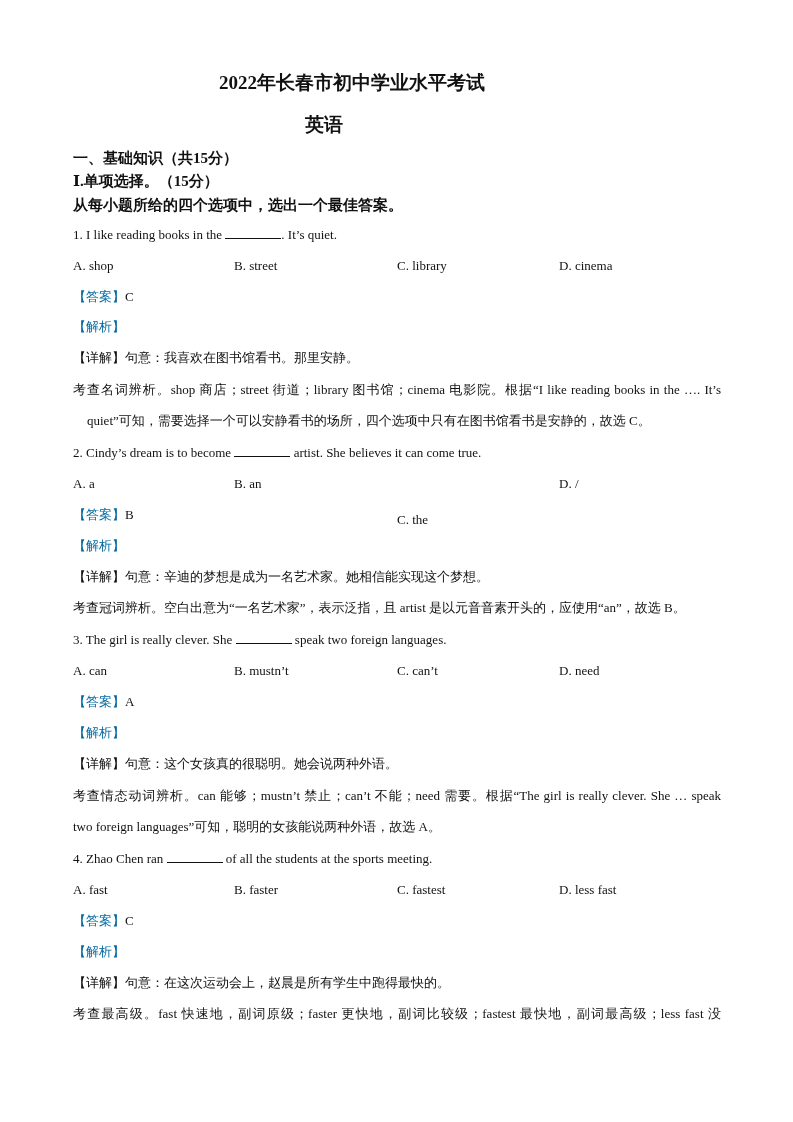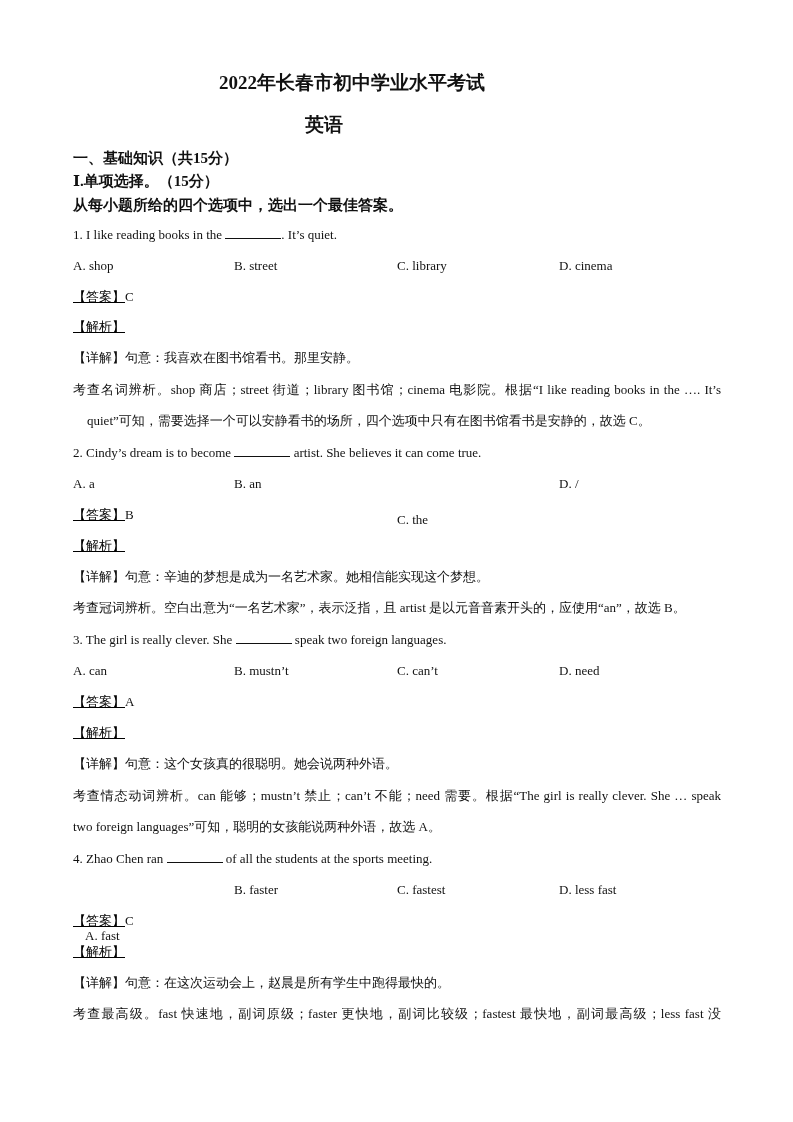--- a/index.html
+++ b/index.html
@@ -15,21 +15,21 @@
     .title {
       position: absolute; left: 0; width: 704px; text-align: center;
       font-weight: bold; font-size: 19px; line-height: 24px;
     }
     .subtitle {
       position: absolute; left: 0; width: 648px; text-align: center;
       font-weight: bold; font-size: 19px; line-height: 24px;
     }
     .section { font-weight: bold; font-size: 15px; }
     .opt { position: absolute; white-space: nowrap; line-height: 18px; }
-    .tag { color: #000000; text-decoration: underline; }
+    .tag { color: #0369a1; }
     .ans { color: #111111; }
     .blank { display: inline-block; width: 56px; border-bottom: 1px solid #111; height: 12px; vertical-align: baseline; }
     .just { width: 648px; text-align: justify; text-align-last: justify; }
   </style>
 </head>
 <body>
 
 <div class="page">
 
   <div class="title" style="top:71px;">2022年长春市初中学业水平考试</div>
@@ -85,21 +85,21 @@
   <div class="line tag" style="top:724px;">【解析】</div>
   <div class="line" style="top:755px;">
     <span>【详解】</span><span>句意：这个女孩真的很聪明。她会说两种外语。</span>
   </div>
   <div class="line just" style="top:787px;">考查情态动词辨析。can 能够；mustn’t 禁止；can’t 不能；need 需要。根据“The girl is really clever. She … speak</div>
   <div class="line" style="top:818px;">two foreign languages”可知，聪明的女孩能说两种外语，故选 A。</div>
 
   <div class="line" style="top:850px;">
     <span>4. Zhao Chen ran </span><span class="blank"></span><span> of all the students at the sports meeting.</span>
   </div>
-  <div class="opt" style="top:881px;left:85px;margin-top:46px;">A. fast</div>
+  <div class="opt" style="top:881px;left:73px;">A. fast</div>
   <div class="opt" style="top:881px;left:234px;">B. faster</div>
   <div class="opt" style="top:881px;left:397px;">C. fastest</div>
   <div class="opt" style="top:881px;left:559px;">D. less fast</div>
   <div class="line" style="top:912px;">
     <span class="tag">【答案】</span><span class="ans">C</span>
   </div>
   <div class="line tag" style="top:943px;">【解析】</div>
   <div class="line" style="top:974px;">
     <span>【详解】</span><span>句意：在这次运动会上，赵晨是所有学生中跑得最快的。</span>
   </div>

